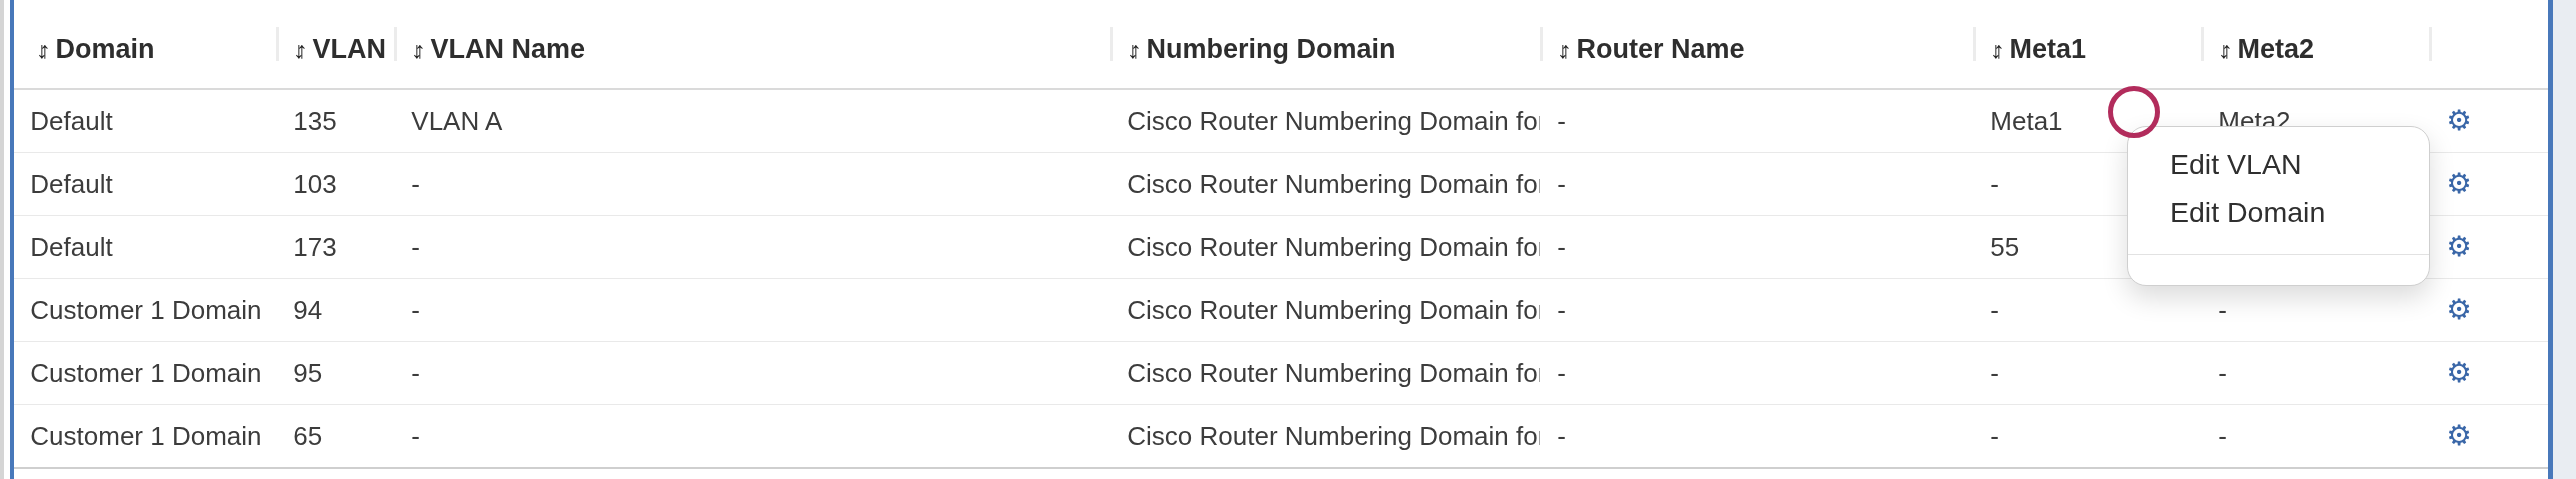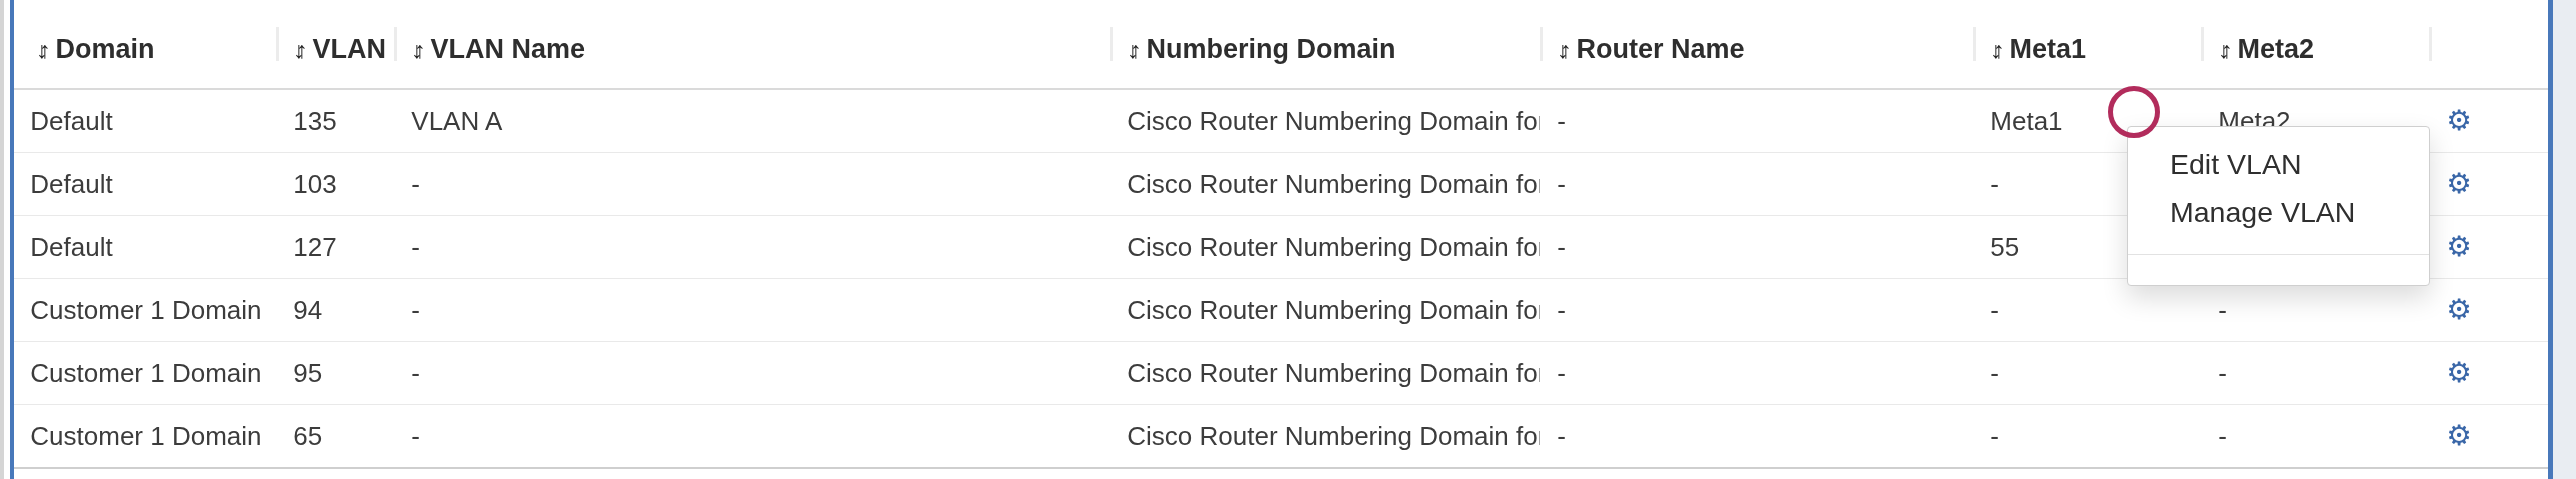--- a/index.html
+++ b/index.html
@@ -18,21 +18,21 @@
   th.first{padding-left:22px;}
   th:not(.first)::before{content:"";position:absolute;left:0;top:27px;width:2.9px;height:34px;background:#ececec;}
   td{height:62px;font-size:26px;color:#3c3c3c;padding:0 0 0 17px;
      border-bottom:1.9px solid #e9e9e9;white-space:nowrap;overflow:hidden;vertical-align:middle;}
   td.first{padding-left:16px;}
   tbody tr:last-child td{border-bottom:2.9px solid #cfcfcf;}
   .sort{font-size:23px;font-weight:bold;color:#222;letter-spacing:-8.6px;margin-right:13.3px;}
   .gear{font-family:"DejaVu Sans",sans-serif;font-size:28.5px;color:#3a67a8;cursor:pointer;line-height:1;}
 
   .menu{position:absolute;left:2127px;top:126px;width:303px;box-sizing:border-box;
-        background:#ffffff;border:1.9px solid #cfcfcf;border-radius:4px;
+        background:#ffffff;border:1.9px solid #cfcfcf;border-radius:19px;
         padding:13.3px 0 11.4px 0;box-shadow:0 11.4px 27px rgba(0,0,0,0.14);z-index:8;}
   .menu-item{height:48px;line-height:48px;padding-left:42px;font-size:28.5px;color:#2f2f2f;
              white-space:nowrap;cursor:pointer;}
   .menu-divider{height:0;border-top:1.9px solid #e2e2e2;margin:18px 0;}
 
   .annotation-circle{position:absolute;left:2108px;top:86px;width:42px;height:42px;
         border:5.7px solid #b22c5c;border-radius:50%;z-index:9;}
 </style>
 </head>
 <body>
@@ -80,21 +80,21 @@
           <td>103</td>
           <td>-</td>
           <td>Cisco Router Numbering Domain for ...</td>
           <td>-</td>
           <td>-</td>
           <td>-</td>
           <td><span class="gear">⚙</span></td>
         </tr>
         <tr>
           <td class="first">Default</td>
-          <td>127</td>
+          <td>173</td>
           <td>-</td>
           <td>Cisco Router Numbering Domain for ...</td>
           <td>-</td>
           <td>55</td>
           <td>-</td>
           <td><span class="gear">⚙</span></td>
         </tr>
         <tr>
           <td class="first">Customer 1 Domain</td>
           <td>94</td>
@@ -124,21 +124,21 @@
           <td>-</td>
           <td>-</td>
           <td><span class="gear">⚙</span></td>
         </tr>
       </tbody>
     </table>
   </div>
 
   <div class="menu">
     <div class="menu-item">Edit VLAN</div>
-    <div class="menu-item">Manage VLAN</div>
+    <div class="menu-item">Edit Domain</div>
     <div class="menu-divider"></div>
   </div>
 
   <div class="annotation-circle"></div>
 
   <div class="right-bg"></div>
   <div class="panel-border-left"></div>
   <div class="panel-border-right"></div>
 </div>
 

